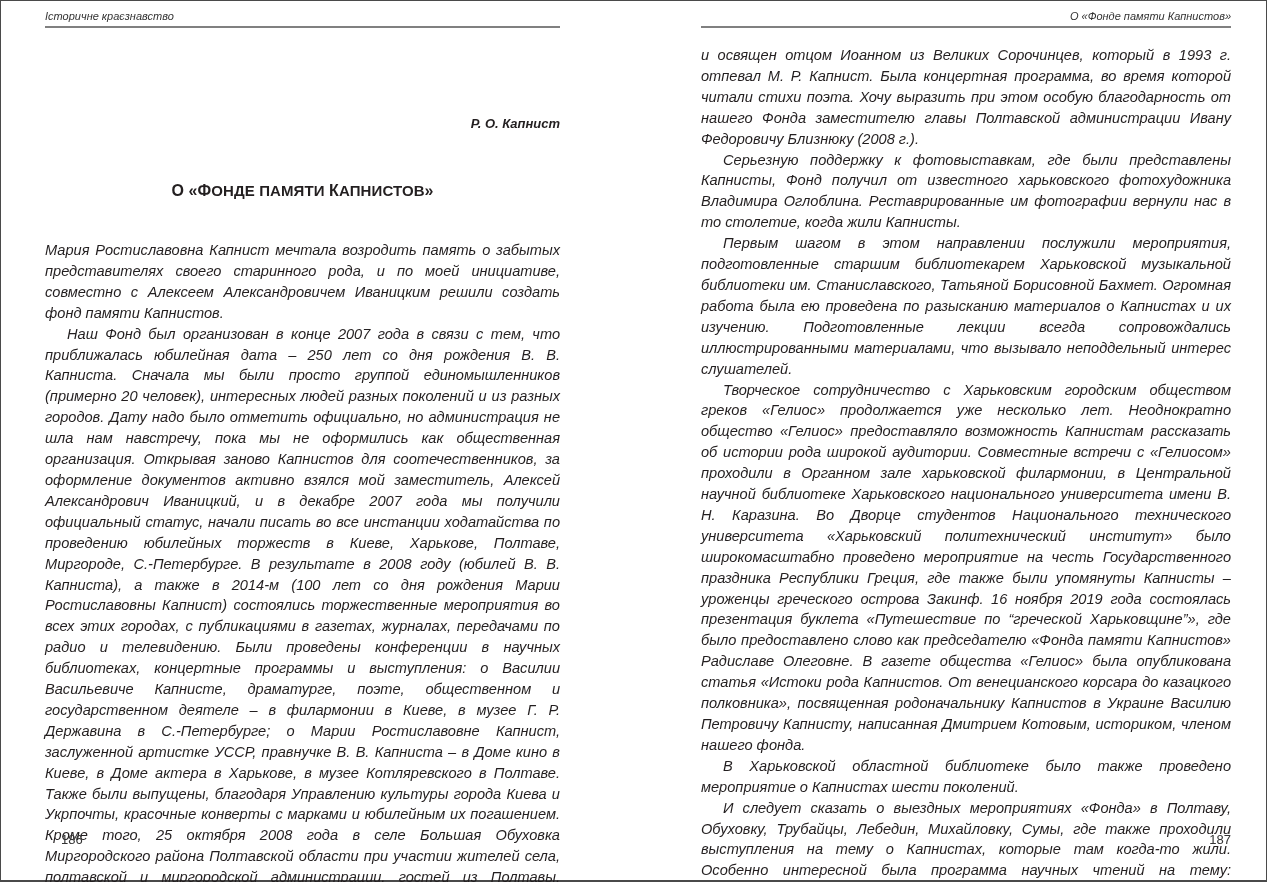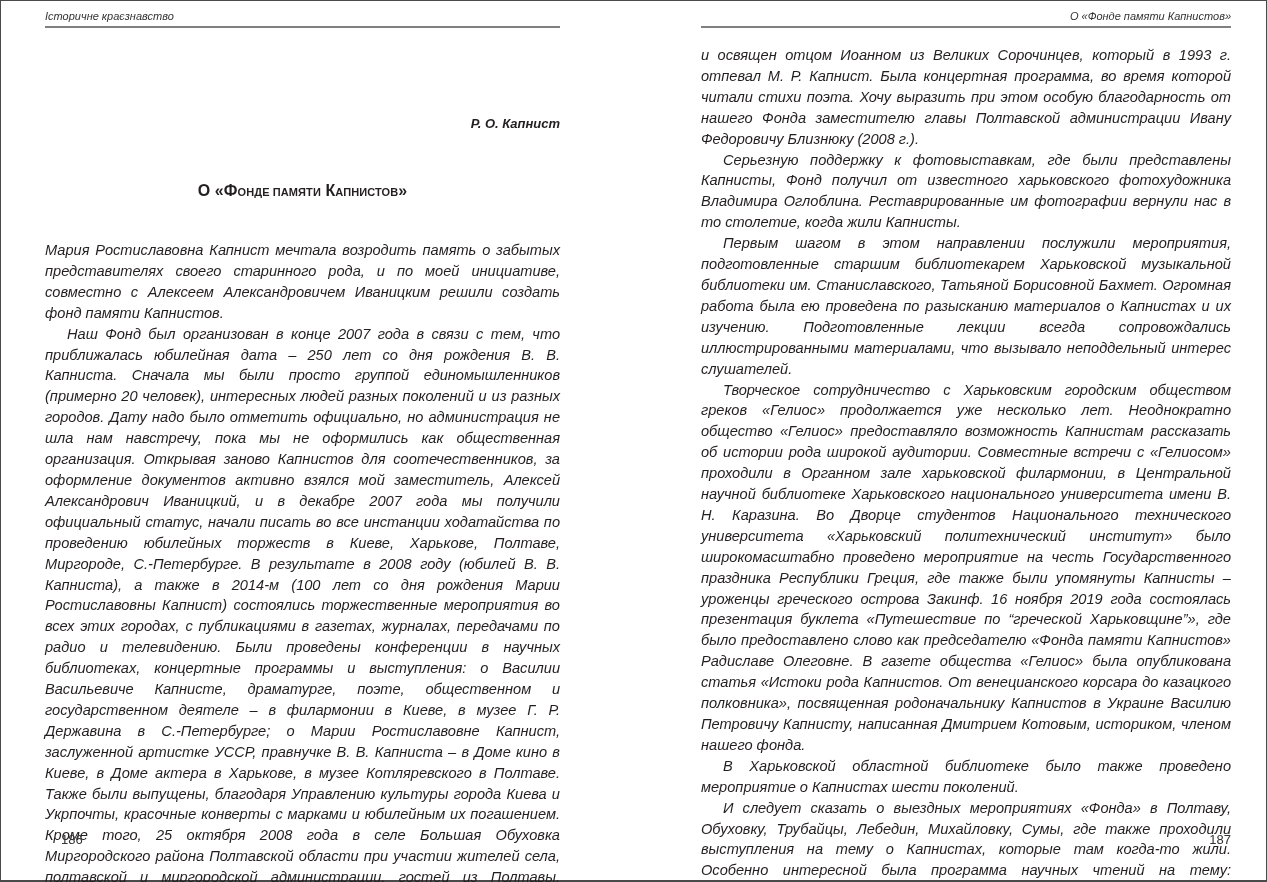--- a/index.html
+++ b/index.html
@@ -24,21 +24,21 @@
   .page.left .running-head { text-align: left; }
   .page.right .running-head { text-align: right; }
   .author {
     position: absolute; top: 116px; right: 0;
     font-size: 13px; font-weight: bold; font-style: italic;
   }
   .title {
     position: absolute; top: 182px; left: 0; right: 0; text-align: center;
     font-size: 16px; font-weight: bold; letter-spacing: 0.1px;
   }
-  .title .sc { font-size: 11px; margin-top: 28px; }
+  .title .sc { font-size: 15px; margin-top: 28px; }
   .body {
     position: absolute; left: 0; right: 0;
     font-size: 14.6px; line-height: 20.9px; text-align: justify;
     hyphens: manual;
   }
   .page.left .body { top: 240px; }
   .page.right .body { top: 45px; }
   .body p { margin: 0; text-indent: 22px; font-style: italic; }
   .body p.noindent { text-indent: 0; }
   .folio {

